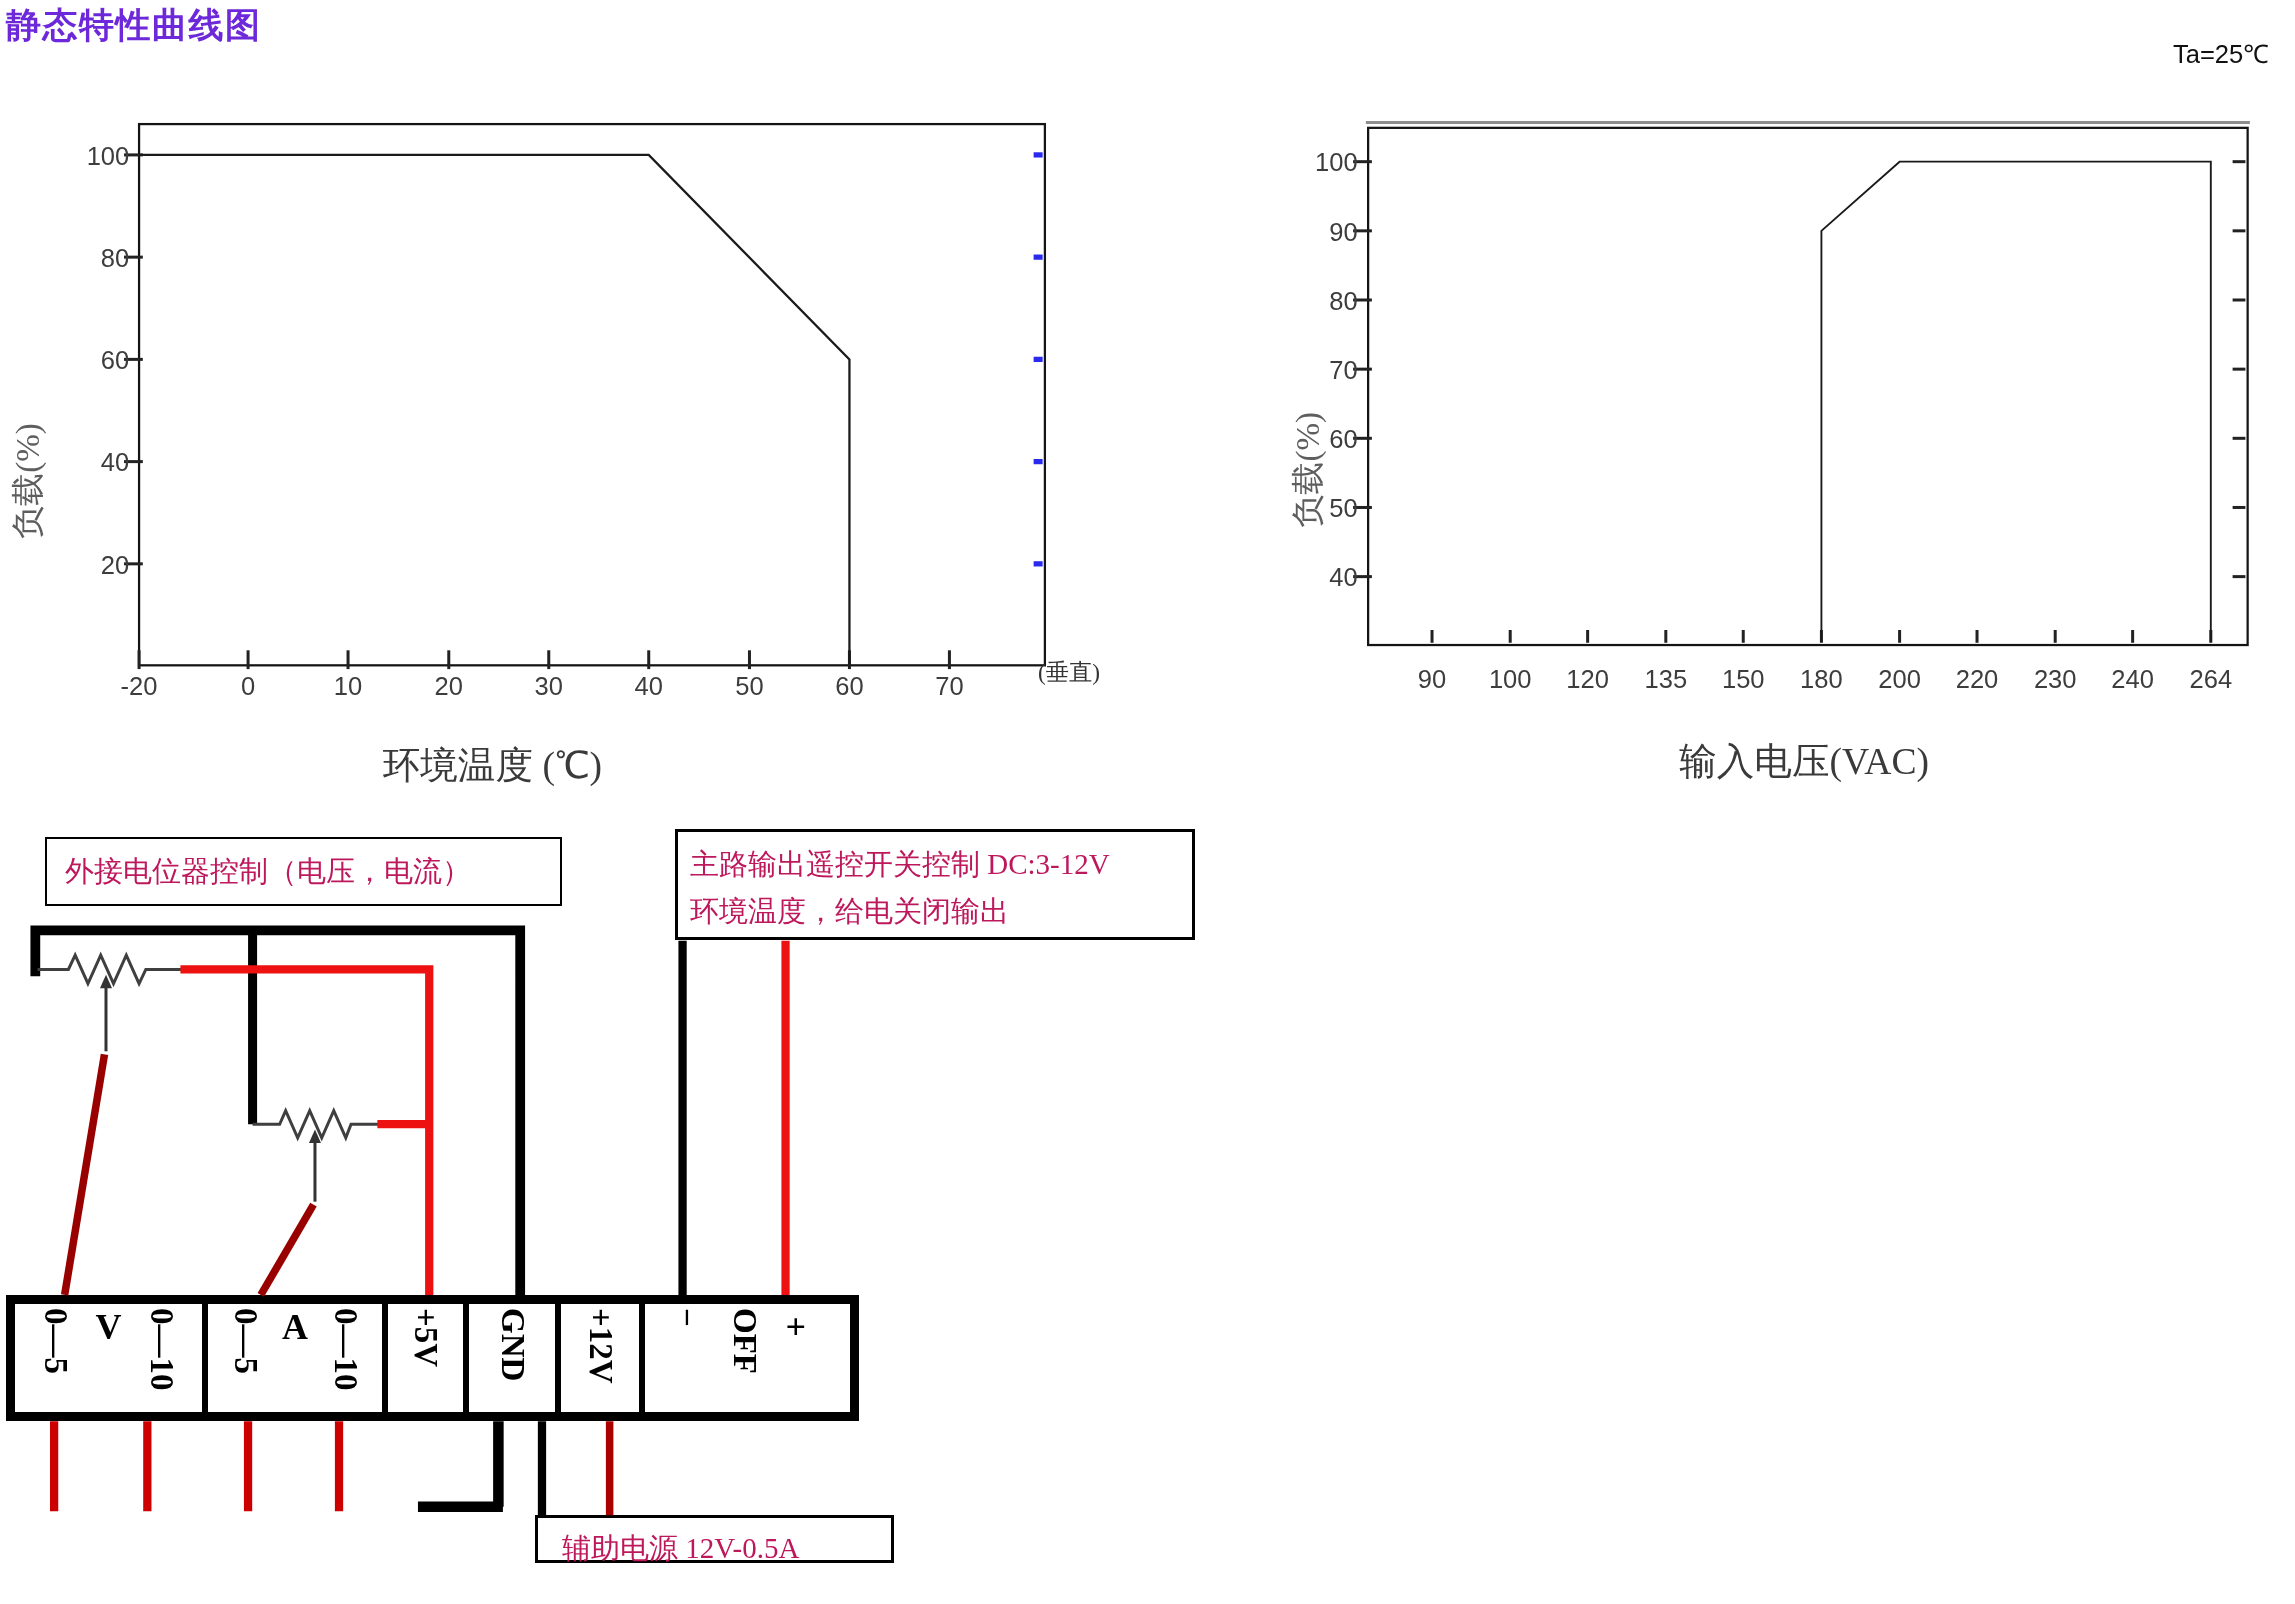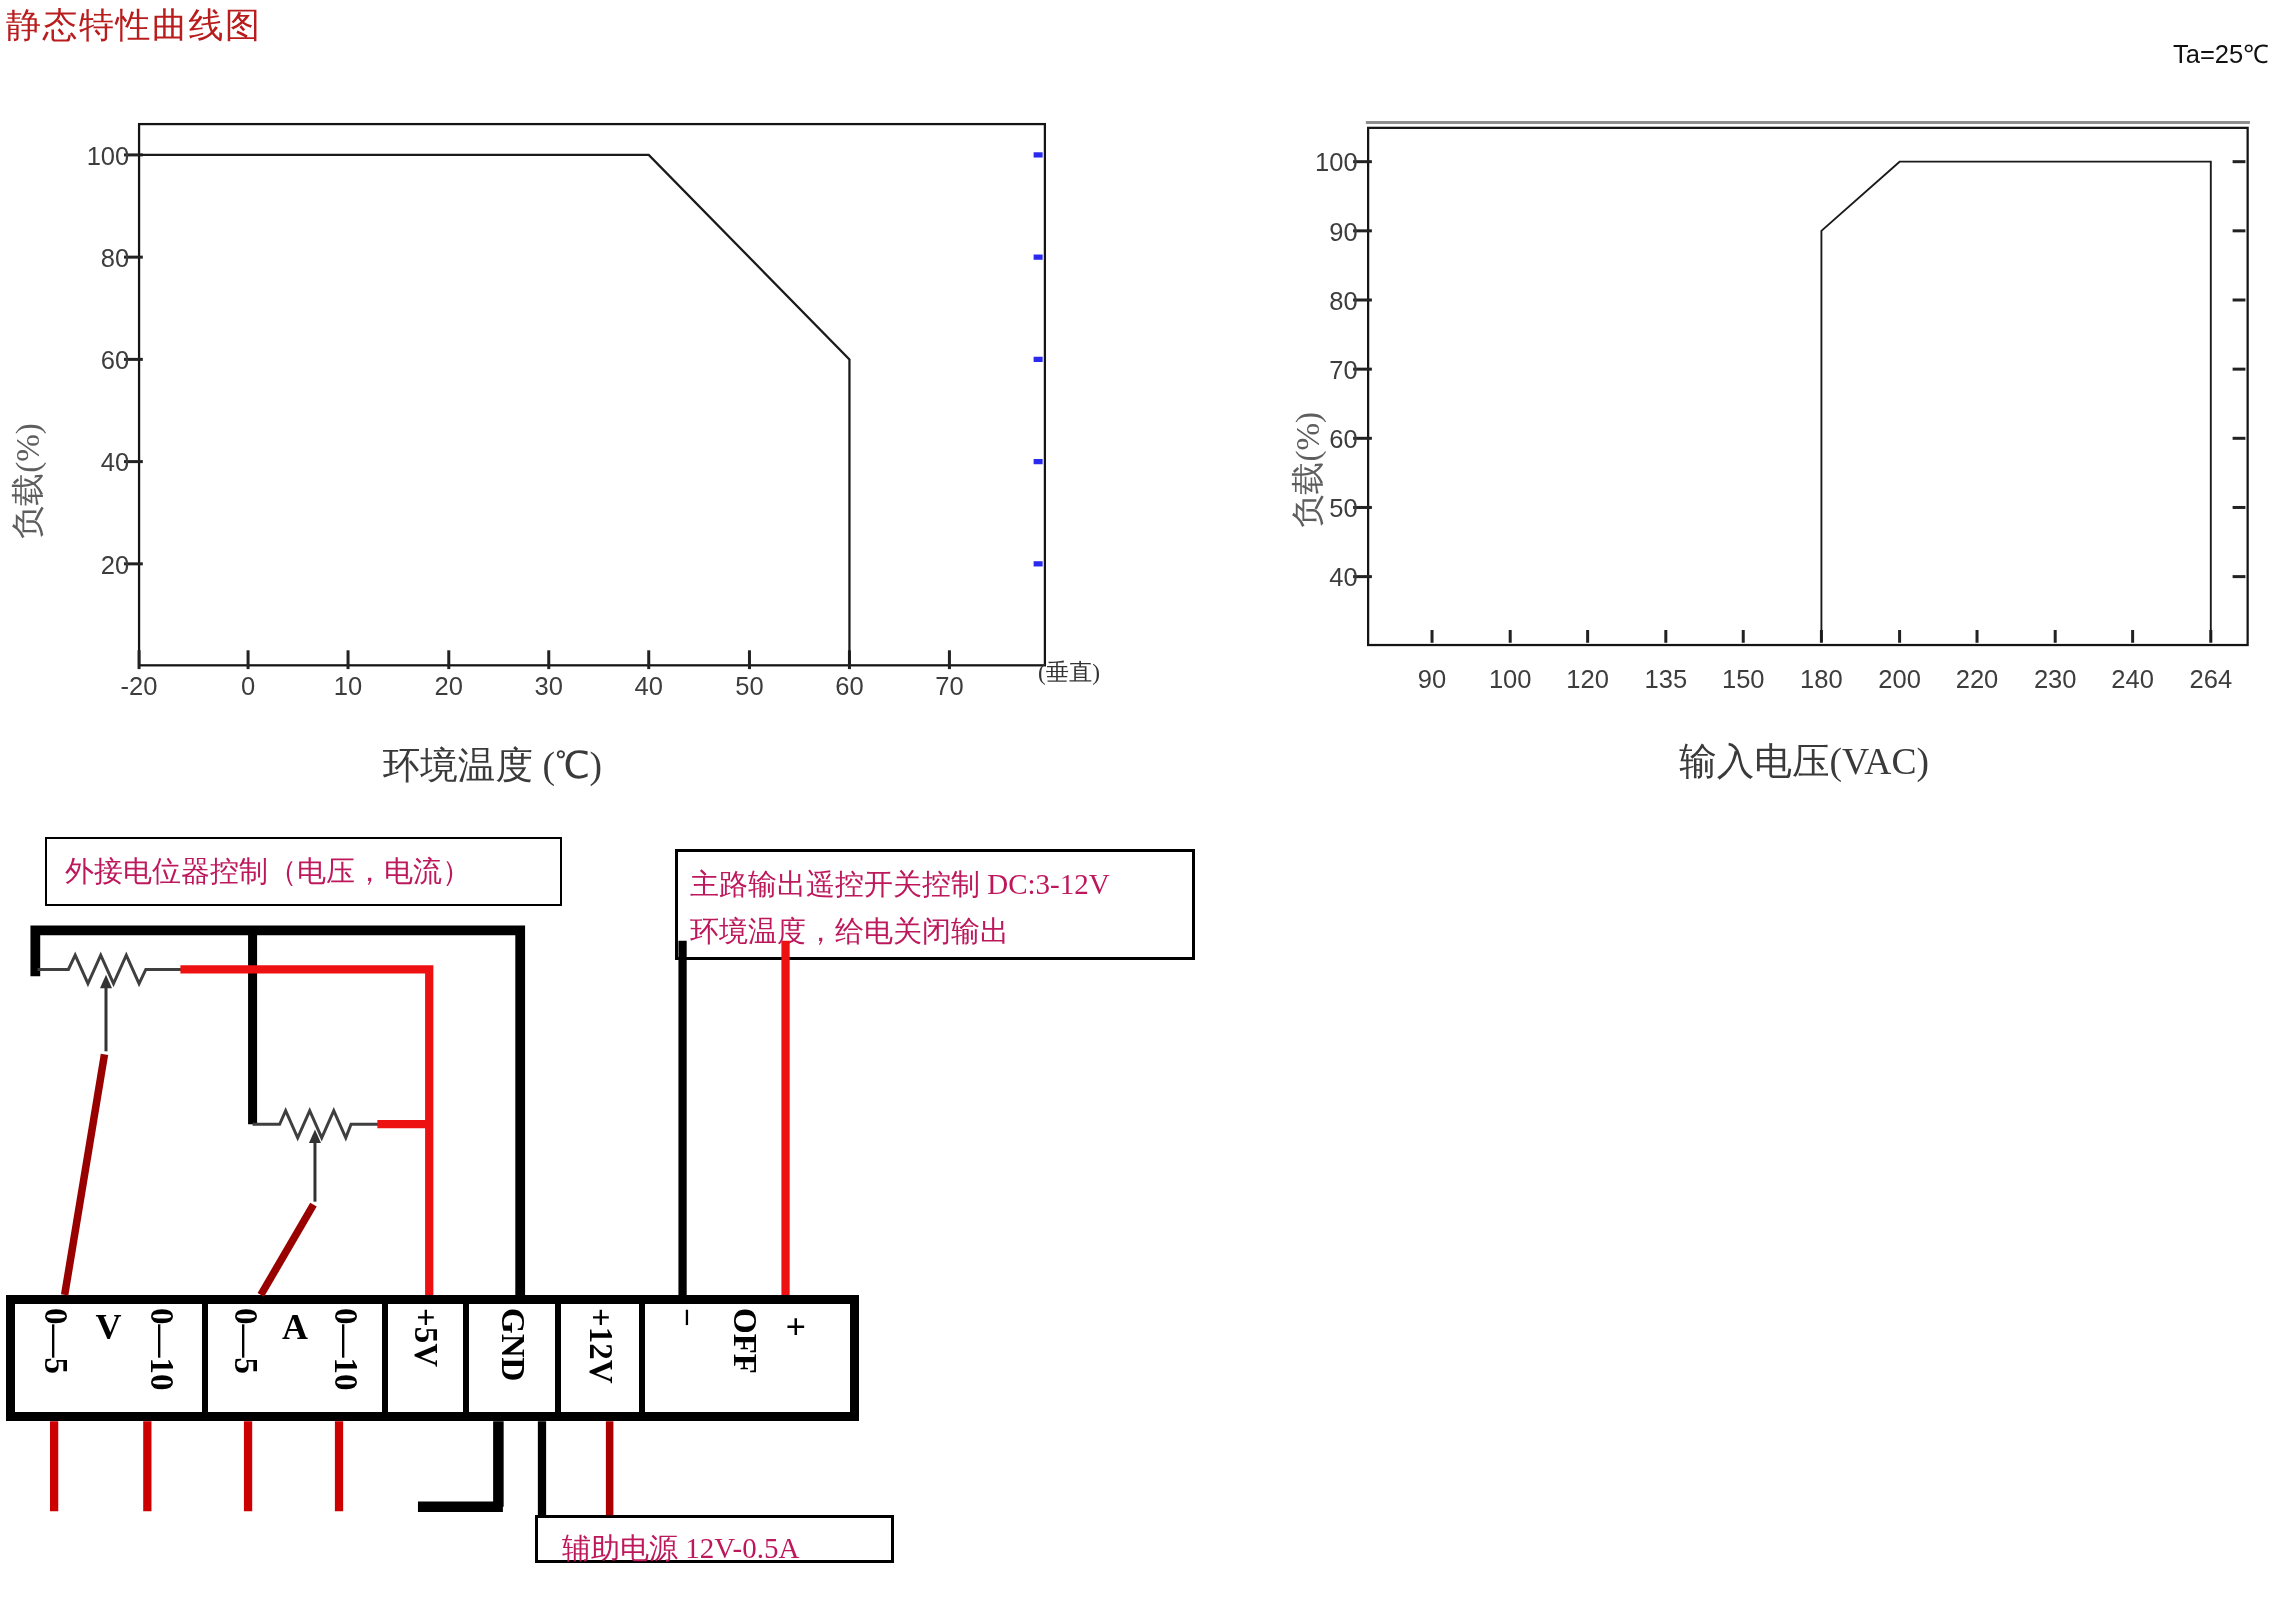--- a/index.html
+++ b/index.html
@@ -1,37 +1,37 @@
 <!DOCTYPE html>
 <html style="font-size:12px"><head>
 <meta charset="utf-8">
 <style>
   html,body{margin:0;padding:0;background:#fff;}
   #stage{position:relative;width:2295px;height:1605px;background:#fff;overflow:hidden;
          font-family:"Liberation Serif",serif;}
-  #page-title{position:absolute;left:6px;top:1.5px;font-size:35px;font-weight:normal;color:#b91c1c;
+  #page-title{position:absolute;left:6px;top:1.5px;font-size:35px;font-weight:bold;color:#6d28d9;
               letter-spacing:1.5px;margin:0;}
   #charts{position:absolute;left:0;top:0;width:2295px;height:827px;z-index:1;}
   .plot-border{fill:none;stroke:#141414;stroke-width:3;}
   .gray-line{stroke:#8f8f8f;stroke-width:4;}
   .tick{stroke:#222;stroke-width:4;}
   .blue-tick{stroke:#2a2aee;stroke-width:7;}
   .curve{fill:none;stroke:#1a1a1a;}
   .tick-label{font-family:"Liberation Sans",sans-serif;font-size:34px;fill:#3d3d3d;}
   .axis-title{font-family:"Liberation Serif",serif;font-size:50px;fill:#3a3a3a;}
   .y-axis-title{font-family:"Liberation Serif",serif;font-size:44px;fill:#5e5e5e;}
   .annot{font-family:"Liberation Sans",sans-serif;font-size:34px;fill:#111;}
   .suffix{font-family:"Liberation Serif",serif;font-size:31px;fill:#333;}
 
   #wires{position:absolute;left:0;top:0;width:2295px;height:1605px;z-index:4;pointer-events:none;}
 
   .callout{position:absolute;background:#fff;border:2.3px solid #000;color:#be185d;z-index:2;
            font-size:29px;box-sizing:border-box;}
   #box-pot{left:45px;top:837px;width:517px;height:69px;line-height:65px;padding-left:18px;}
-  #box-remote{left:675px;top:829px;width:520px;height:111px;border-width:3px;padding:9px 0 0 12px;margin-top:20px;}
+  #box-remote{left:675px;top:829px;width:520px;height:111px;border-width:3px;padding:9px 0 0 12px;}
   #box-remote .ln{line-height:47px;}
   #box-analog{left:3.8px;top:1511px;width:461px;height:91px;padding:3px 0 0 4.5px;}
   #box-analog .ln{line-height:42px;}
   #box-aux{left:535px;top:1515px;width:359px;height:48px;border-width:3.8px;line-height:60px;padding-left:24px;}
 
   #terminal{position:absolute;left:6px;top:1295px;width:853px;height:126px;border:9.8px solid #000;
             box-sizing:border-box;display:flex;background:#fff;z-index:2;}
   .tcell{box-sizing:border-box;height:100%;display:flex;justify-content:space-evenly;
          align-items:flex-start;padding-top:3.8px;font-weight:bold;background:#fff;}
   .tcell + .tcell{border-left:6.8px solid #000;}

